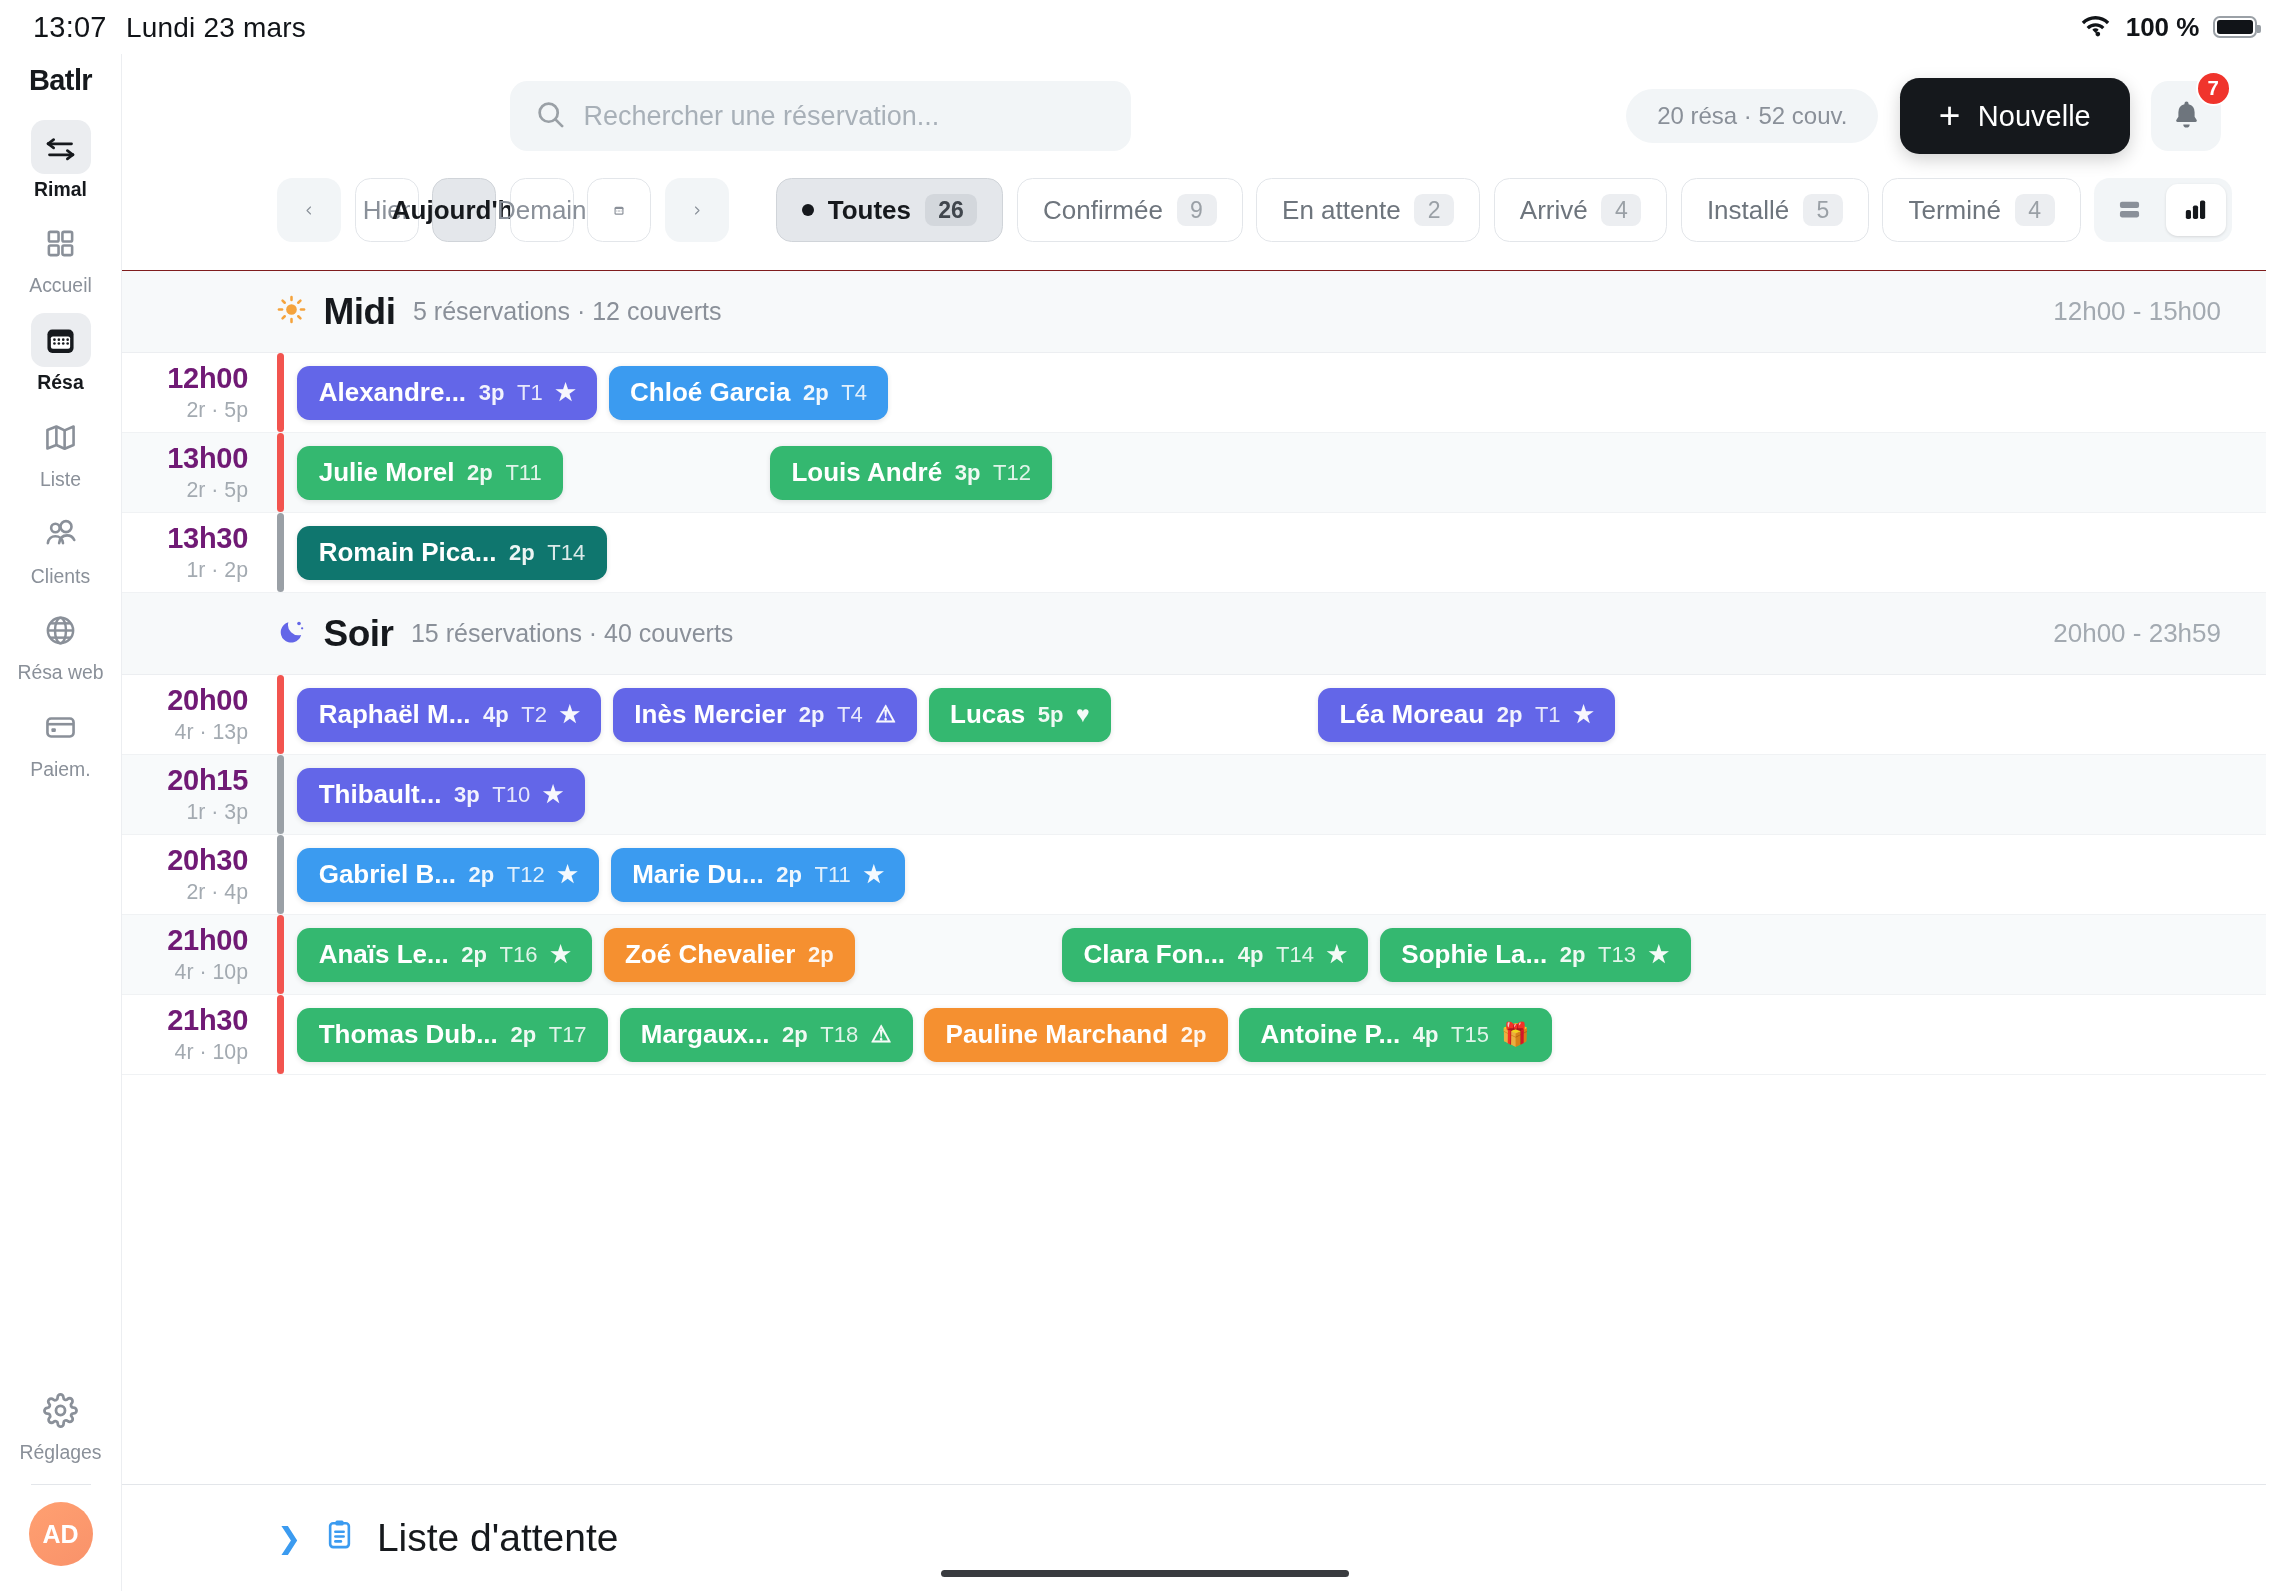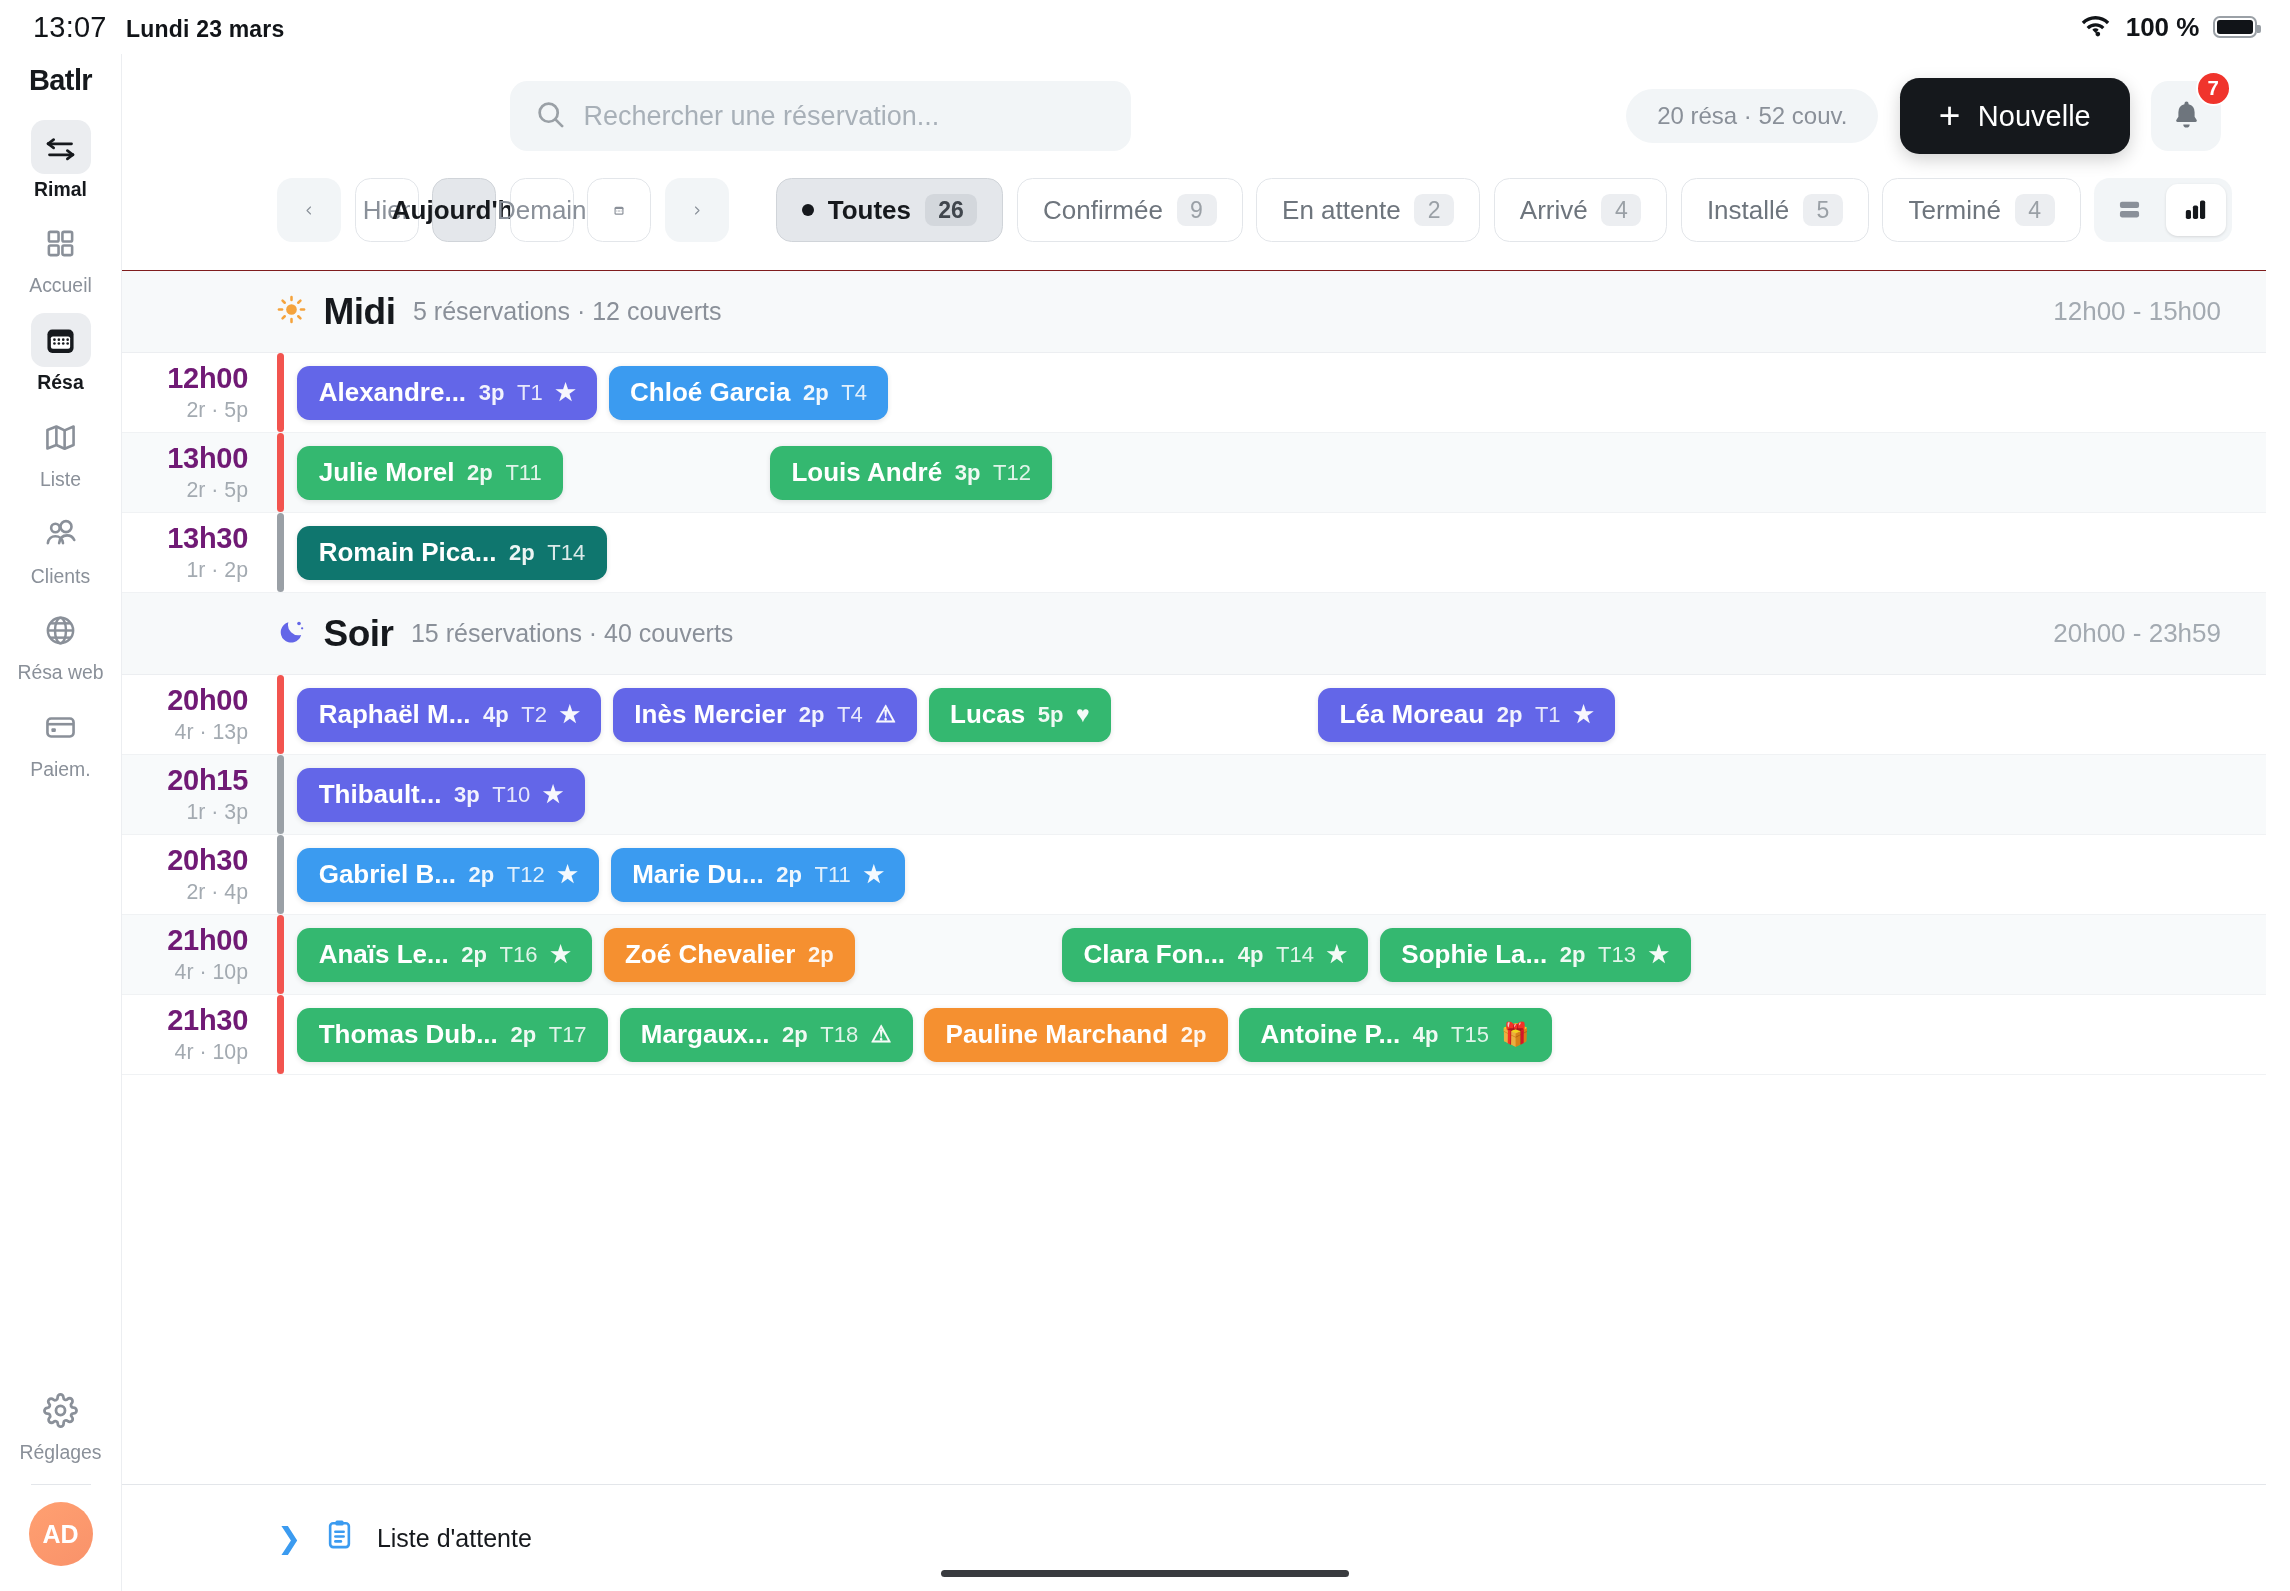--- a/index.html
+++ b/index.html
@@ -14,21 +14,21 @@
   
   .statusbar {
     height: 54px; width: 100%;
     display: flex; align-items: center;
     padding: 0 33px 0 33px;
     background: #ffffff;
     position: relative;
   }
   .sb-left { display: flex; align-items: baseline; gap: 19.4px; }
   .sb-time { font-size: 29px; font-weight: 400; color: #111418; letter-spacing: 0.2px; }
-  .sb-date { font-size: 23px; font-weight: 700; color: #111418; letter-spacing: 0.2px; }
+  .sb-date { font-size: 28px; font-weight: 400; color: #111418; letter-spacing: 0.2px; }
   .sb-right { margin-left: auto; display: flex; align-items: center; gap: 13.6px; }
   .sb-battnum { font-size: 26px; color: #111418; font-weight: bold; }
   .batt {
     width: 44px; height: 22px; border: 2.3px solid #9aa0a6; border-radius: 6.8px;
     position: relative; display: flex; align-items: center; padding: 2.4px;
   }
   .batt::after {
     content: ""; position: absolute; right: -5.8px; top: 6.8px;
     width: 3.9px; height: 8.7px; background: #9aa0a6; border-radius: 0 1.9px 1.9px 0;
   }
@@ -189,21 +189,21 @@
   .gap { width: 184px; flex: 0 0 184px; }
 
   
   .waitlist {
     border-top: 1px solid #e3e6ea;
     height: 107px; display: flex; align-items: center; gap: 21.3px;
     padding-left: 155px; background: #fff;
   }
   .wl-caret { font-size: 29px; color: #3b9bf0; cursor: pointer; }
   .wl-ico { font-size: 31px; }
-  .wl-lbl { font-size: 25px; color: #16191d; }
+  .wl-lbl { font-size: 39px; color: #16191d; }
 
   .homebar {
     position: absolute; bottom: 13.6px; left: 50%; transform: translateX(-50%);
     width: 408px; height: 7.8px; background: #16191d; border-radius: 5.8px; opacity: .85;
   }
 </style>
 </head>
 <body>
 
 <div class="statusbar">

